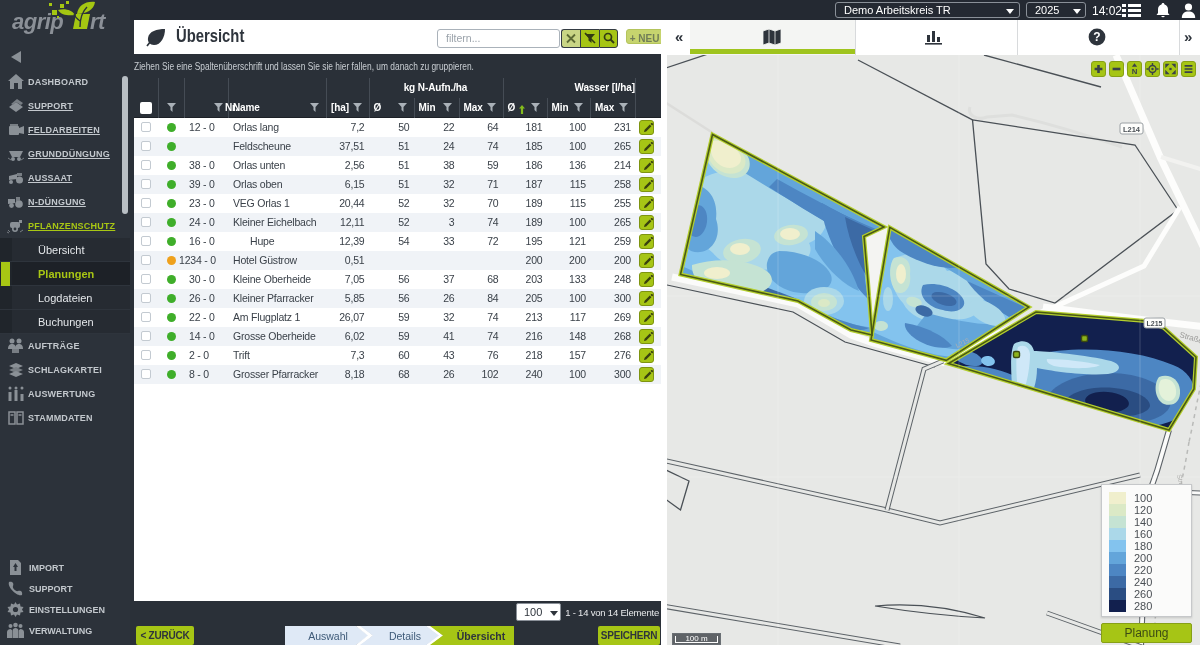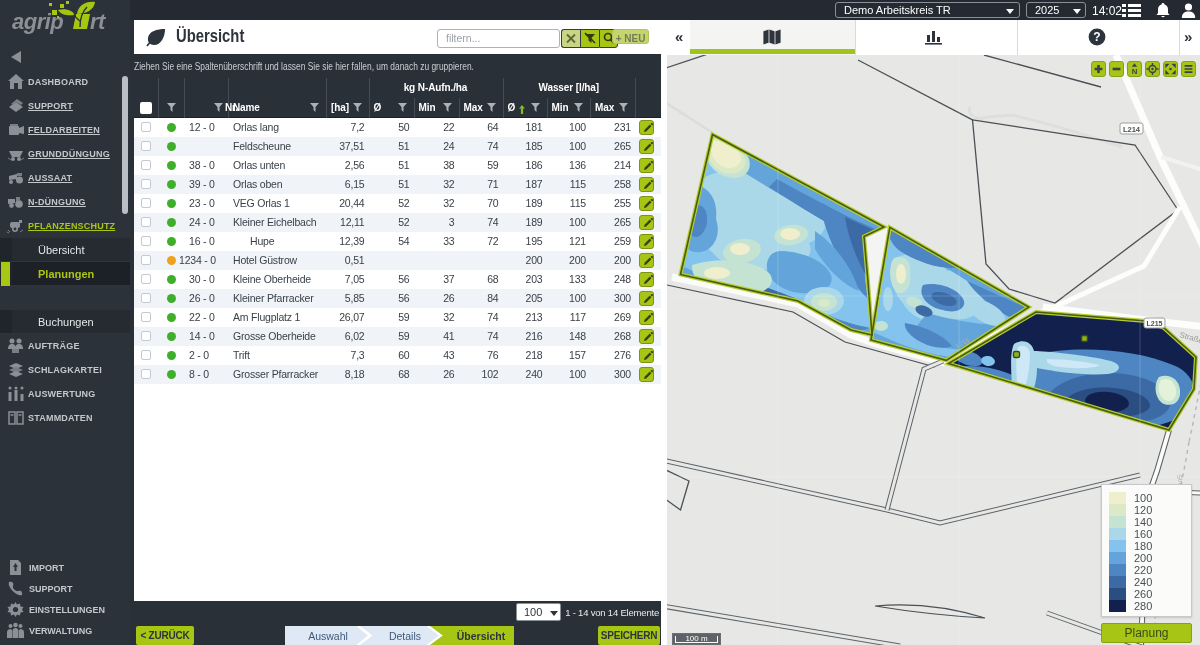--- a/index.html
+++ b/index.html
@@ -31,21 +31,21 @@
 .bitem .lb { position:absolute; left:29px; top:5px; }
 
 
 #middle { position:absolute; left:130px; top:20px; width:537px; height:625px; background:#2a3038; }
 #mhead { position:absolute; left:4px; top:0; width:533px; height:34px; background:#fff; }
 #mtitle { position:absolute; left:42px; top:5px; font-size:19px; font-weight:bold; color:#2e343c; transform:scaleX(0.78); transform-origin:left center; letter-spacing:0; } #filterbox { position:absolute; left:303px; top:9px; width:123px; height:19px; border:1px solid #aab2ba; border-radius:3px; background:#fff; color:#9aa2aa; font-size:10.5px; line-height:17px; padding-left:8px; }
 .fbtn { position:absolute; top:9px; height:19px; border:1px solid #343b43; }
 #fb1 { left:427px; width:19px; background:#c9d585; border-radius:3px 0 0 3px; border-right:none; }
 #fb2 { left:446px; width:19px; background:#a6c515; border-right:none; }
 #fb3 { left:465px; width:19px; background:#a6c515; border-radius:0 3px 3px 0; }
-#neubtn { position:absolute; left:478px; top:9px; width:37px; height:15px; background:#c6d46e; border:1px solid #b4c45c; border-radius:3px; color:#707d57; font-size:10px; font-weight:bold; text-align:center; line-height:17px; }
+#neubtn { position:absolute; left:492px; top:9px; width:37px; height:15px; background:#c6d46e; border:1px solid #b4c45c; border-radius:3px; color:#707d57; font-size:10px; font-weight:bold; text-align:center; line-height:17px; }
 #dragbarbg { position:absolute; left:0; top:34px; width:531px; height:24px; background:#2a3038; }
 #dragbar { position:absolute; left:0; top:34px; width:700px; height:24px; color:#c9ced3; font-size:10.5px; line-height:24px; padding-left:5px; transform:scaleX(0.8); transform-origin:left center; }
 
 
 #tblhead { position:absolute; left:4px; top:58px; width:527px; height:40px; background:#2a3038; color:#fff; font-size:10px; font-weight:bold; letter-spacing:-0.1px; }
 #tblbody { position:absolute; left:4px; top:98px; width:527px; height:266px; background:#fff; }
 .trow { position:absolute; left:0; width:527px; height:19px; font-size:10.5px; color:#3a4149; letter-spacing:-0.2px; }
 .trow.alt { background:#f0f3f7; }
 .cell { position:absolute; top:3px; }
 .num { text-align:right; }
@@ -158,20 +158,23 @@
         <rect x="12" y="3" width="3" height="3" fill="#8a9096"></rect>
         <path d="M1 13 L3 15 M13 15 L16 13 M0 15 L2 16" stroke="#787e84"></path>
       </svg>
       <span class="lb u" style="color:#a8c614;">PFLANZENSCHUTZ</span>
     </div>
   <div class="sub" style="top:238px;">
       <span class="lb">Übersicht</span>
     </div>
   <div class="sub active" style="top:262px;">
       <span class="lb">Planungen</span>
+    </div>
+  <div class="sub" style="top:286px;">
+      <span class="lb">Logdateien</span>
     </div>
   <div class="sub" style="top:310px;">
       <span class="lb">Buchungen</span>
     </div>
   <div class="mitem" style="top:334px;">
       <svg class="ic" viewBox="0 0 18 18">
         <circle cx="5" cy="4" r="2.5" fill="#8a9096"></circle>
         <circle cx="12" cy="4" r="2.5" fill="#8a9096"></circle>
         <path d="M1 12 C1 8 3 7 5 7 C7 7 9 8 9 12 Z" fill="#8a9096"></path>
         <path d="M8 12 C8 8 10 7 12 7 C14 7 16 8 16 12 Z" fill="#8a9096"></path>
@@ -298,21 +301,21 @@
         <div style="position:absolute;left:94px;top:0;width:1px;height:40px;background:#454c55;"></div>
         <div style="position:absolute;left:192px;top:0;width:1px;height:40px;background:#454c55;"></div>
         <div style="position:absolute;left:234.5px;top:0;width:1px;height:40px;background:#454c55;"></div>
         <div style="position:absolute;left:368.5px;top:0;width:1px;height:40px;background:#454c55;"></div>
         <div style="position:absolute;left:501px;top:0;width:1px;height:40px;background:#454c55;"></div>
         <div style="position:absolute;left:279.5px;top:20px;width:1px;height:20px;background:#454c55;"></div>
         <div style="position:absolute;left:324.5px;top:20px;width:1px;height:20px;background:#454c55;"></div>
         <div style="position:absolute;left:412.5px;top:20px;width:1px;height:20px;background:#454c55;"></div>
         <div style="position:absolute;left:456px;top:20px;width:1px;height:20px;background:#454c55;"></div>
         <div style="position:absolute;left:234.5px;top:4px;width:134.0px;text-align:center;">kg N-Aufn./ha</div>
-        <div style="position:absolute;left:368.5px;top:4px;width:132.5px;text-align:center;">Wasser [l/ha]</div>
+        <div style="position:absolute;left:368.5px;top:4px;width:132.5px;text-align:right;">Wasser [l/ha]</div>
         <div style="position:absolute;left:6px;top:24px;width:12px;height:12px;background:#fff;border-radius:2px;"></div>
         <div style="position:absolute;left:33px;top:24px;width:9px;">
           <svg width="9" height="9" viewBox="0 0 9 9" style="position:absolute;top:1px;">
             <path d="M0 0 L9 0 L5.5 4 L5.5 9 L3.5 7 L3.5 4 Z" fill="#aab1b8"></path>
           </svg>
         </div>
         <div style="position:absolute;left:55px;top:24px;padding-left:36px;">Nr.</div>
         <div style="position:absolute;left:80px;top:24px;width:9px;height:12px;">
           <svg width="9" height="9" viewBox="0 0 9 9" style="position:absolute;top:1px;">
             <path d="M0 0 L9 0 L5.5 4 L5.5 9 L3.5 7 L3.5 4 Z" fill="#aab1b8"></path>

